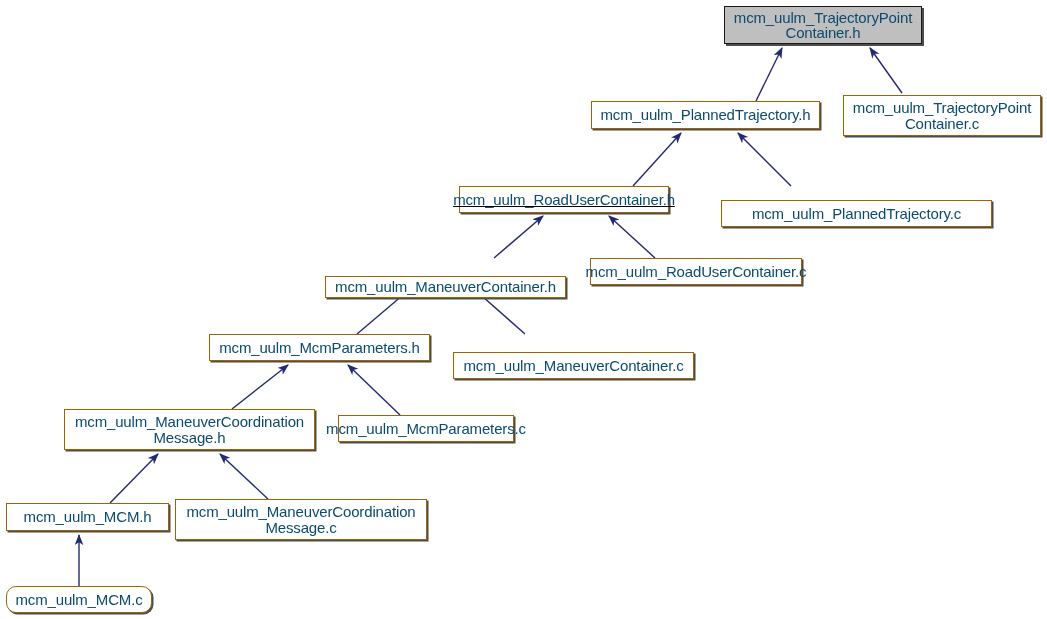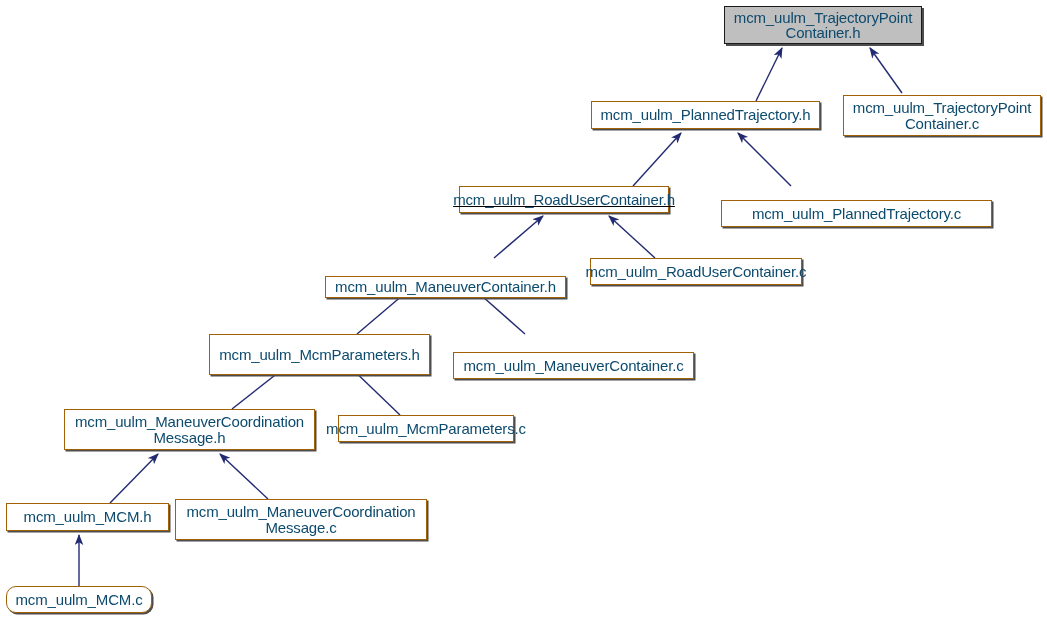--- a/index.html
+++ b/index.html
@@ -93,21 +93,21 @@
       </div>
       <div class="node-box" style="left: 721px; top: 200px; width: 271px; height: 27px;">
         <span class="node-label">mcm_uulm_PlannedTrajectory.c</span>
       </div>
       <div class="node-box" style="left: 325px; top: 258px; width: 241px; height: 22px; margin-top: 18px;">
         <span class="node-label">mcm_uulm_ManeuverContainer.h</span>
       </div>
       <div class="node-box" style="left: 590px; top: 258px; width: 212px; height: 27px;">
         <span class="node-label">mcm_uulm_RoadUserContainer.c</span>
       </div>
-      <div class="node-box" style="left: 209px; top: 334px; width: 221px; height: 41px;">
+      <div class="node-box" style="left: 209px; top: 334px; width: 221px; height: 27px;">
         <span class="node-label">mcm_uulm_McmParameters.h</span>
       </div>
       <div class="node-box" style="left: 453px; top: 352px; width: 241px; height: 27px;">
         <span class="node-label">mcm_uulm_ManeuverContainer.c</span>
       </div>
       <div class="node-box" style="left: 64px; top: 409px; width: 251px; height: 41px;">
         <span class="node-label">mcm_uulm_ManeuverCoordination
 Message.h</span>
       </div>
       <div class="node-box" style="left: 338px; top: 415px; width: 176px; height: 27px;">

